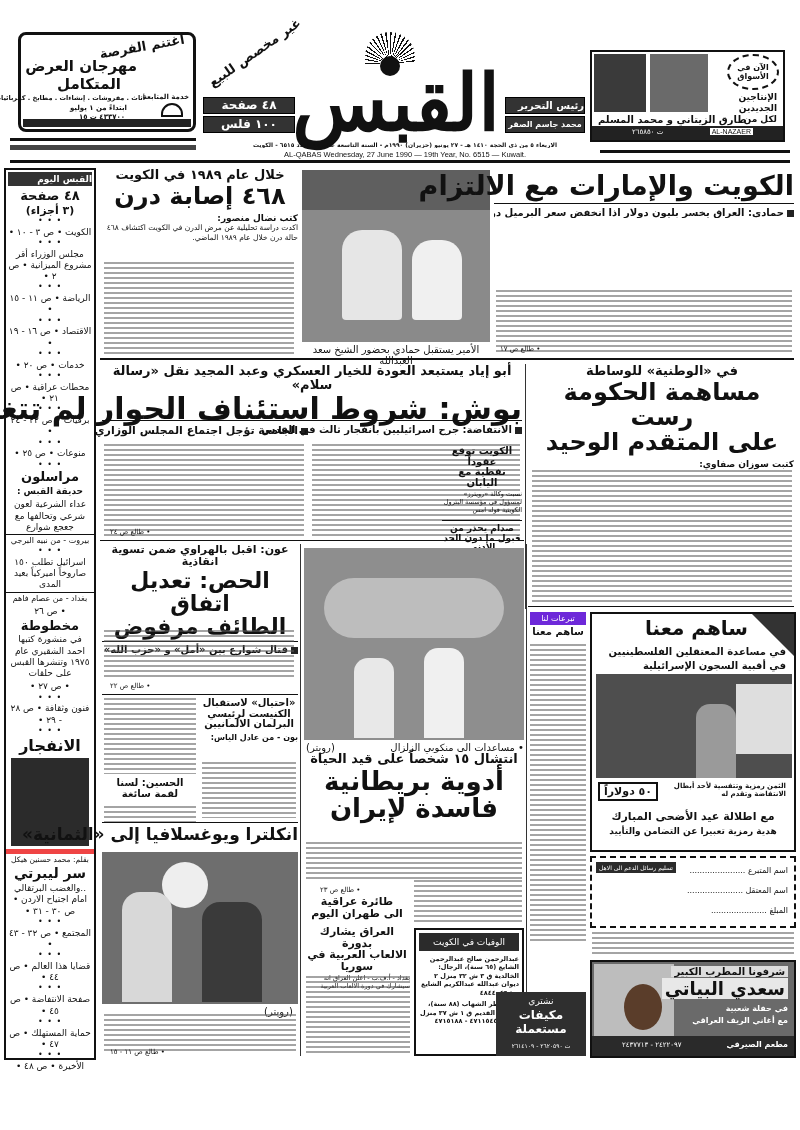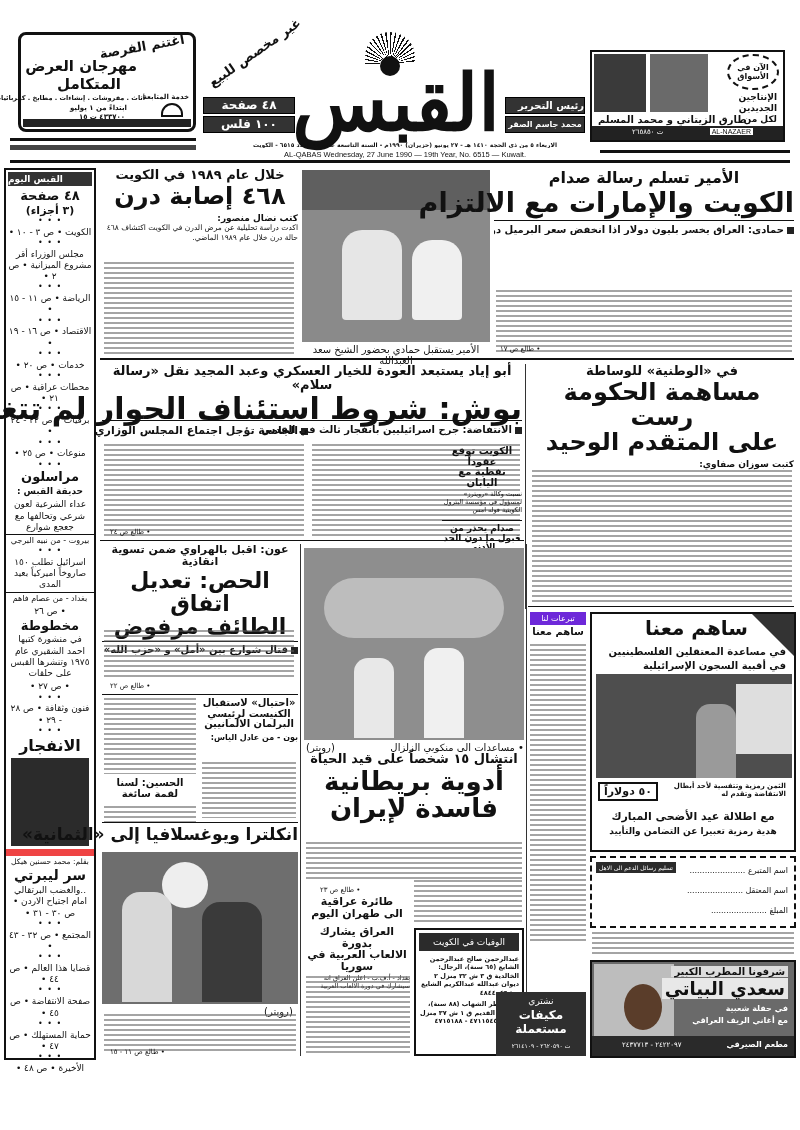--- a/index.html
+++ b/index.html
@@ -77,21 +77,21 @@
     <div style="position:absolute; left:0; right:0; bottom:0; height:14px; background:#222; color:#fff; font-size:7px;">
       <span dir="ltr" style="position:absolute; right:30px; top:2px; background:#fff; color:#111; padding:0 2px; font-family:'Liberation Sans', sans-serif;">AL-NAZAER</span>
       <span style="position:absolute; left:40px; top:2px;">ت ٢٦٥٨٥٠</span>
     </div>
   </div>
   <div class="rule" style="left:600px; top:150px; width:190px; height:3px;"></div>
   <div class="rule" style="left:10px; top:160px; width:780px; height:3px;"></div>
 </div>
 
 <div id="sidebar">
-  <div style="background:#333; color:#fff; font-size:9px; font-weight:bold; text-align:left; padding:2px 0; margin:2px;">
+  <div style="background:#333; color:#fff; font-size:9px; font-weight:bold; text-align:right; padding:2px 0; margin:2px;">
     <span>القبس اليوم</span>
   </div>
   <div class="big">٤٨ صفحة</div>
   <div class="big" style="font-size:11px;">(٣ أجزاء)</div>
   <div class="stars">• • •</div>
   <div class="item">الكويت • ص ٣ - ١٠ •</div>
   <div class="stars">• • •</div>
   <div class="item">مجلس الوزراء أقر مشروع الميزانية • ص ٢ •</div>
   <div class="stars">• • •</div>
   <div class="item">الرياضة • ص ١١ - ١٥ •</div>
@@ -115,21 +115,21 @@
   <div class="item" style="border-top:1px solid #111; font-size:8px;">بغداد - من عصام فاهم</div>
   <div class="item">• ص ٢٦</div>
   <div class="big">مخطوطة</div>
   <div class="item">في منشورة كتبها احمد الشقيري عام ١٩٧٥ وتنشرها القبس على حلقات</div>
   <div class="item">• ص ٢٧ •</div>
   <div class="stars">• • •</div>
   <div class="item">فنون وثقافة • ص ٢٨ - ٢٩ •</div>
   <div class="stars">• • •</div>
   <div class="big" style="font-size:16px;">الانفجار</div>
   <div class="photo" style="position:relative; margin:3px auto; width:78px; height:88px; background:#2b2b2b;"></div>
-  <div class="item" style="font-size:7.5px; border-top:7px solid #ef4444;">بقلم: محمد حسنين هيكل</div>
+  <div class="item" style="font-size:7.5px; border-top:5px solid #ef4444;">بقلم: محمد حسنين هيكل</div>
   <div class="big" style="font-size:14px;">سر ليبرتي</div>
   <div class="item">..والغضب البرتقالي امام اجتياح الاردن • ص ٣٠ - ٣١ •</div>
   <div class="stars">• • •</div>
   <div class="item">المجتمع • ص ٣٢ - ٤٣ •</div>
   <div class="stars">• • •</div>
   <div class="item">قضايا هذا العالم • ص ٤٤ •</div>
   <div class="stars">• • •</div>
   <div class="item">صفحة الانتفاضة • ص ٤٥ •</div>
   <div class="stars">• • •</div>
   <div class="item">حماية المستهلك • ص ٤٧ •</div>
@@ -146,21 +146,20 @@
 <div class="txt-lines" style="left:104px; top:262px; width:190px; height:92px;"></div>
 
 <div class="photo" style="left:302px; top:170px; width:188px; height:172px; background:#8a8a8a;">
   <div style="position:absolute; left:40px; top:60px; width:60px; height:90px; background:#e6e6e6; border-radius:20px 20px 4px 4px;"></div>
   <div style="position:absolute; left:110px; top:70px; width:50px; height:80px; background:#f0f0f0; border-radius:20px 20px 4px 4px;"></div>
   <div style="position:absolute; left:0; top:0; width:188px; height:40px; background:#5f5f5f;"></div>
 </div>
 <div class="caption abs" style="left:302px; top:344px; width:188px; text-align:center;">الأمير يستقبل حمادي بحضور الشيخ سعد العبدالله</div>
 
 <div class="abs" style="left:494px; top:170px; width:300px; height:186px;">
-  <div class="hl" style="font-size:16px;">الأمير تسلم رسالة صدام</div>
   <div class="hl" style="font-size:27px; margin-top:2px; white-space:nowrap;">الكويت والإمارات مع الالتزام</div>
   <div style="border-top:1px solid #111; margin-top:3px; padding-top:3px; font-size:10px; font-weight:bold; white-space:nowrap; overflow:hidden;">
     <span class="bullet-sq"></span><span>حمادي: العراق يخسر بليون دولار اذا انخفض سعر البرميل دولارا واحدا</span>
   </div>
 </div>
 <div class="txt-lines" style="left:496px; top:290px; width:296px; height:62px;"></div>
 <div class="abs" style="left:500px; top:345px; font-size:7px;">• طالع ص ١٧</div>
 
 <div class="rule" style="left:100px; top:358px; width:694px; height:2px;"></div>
 

